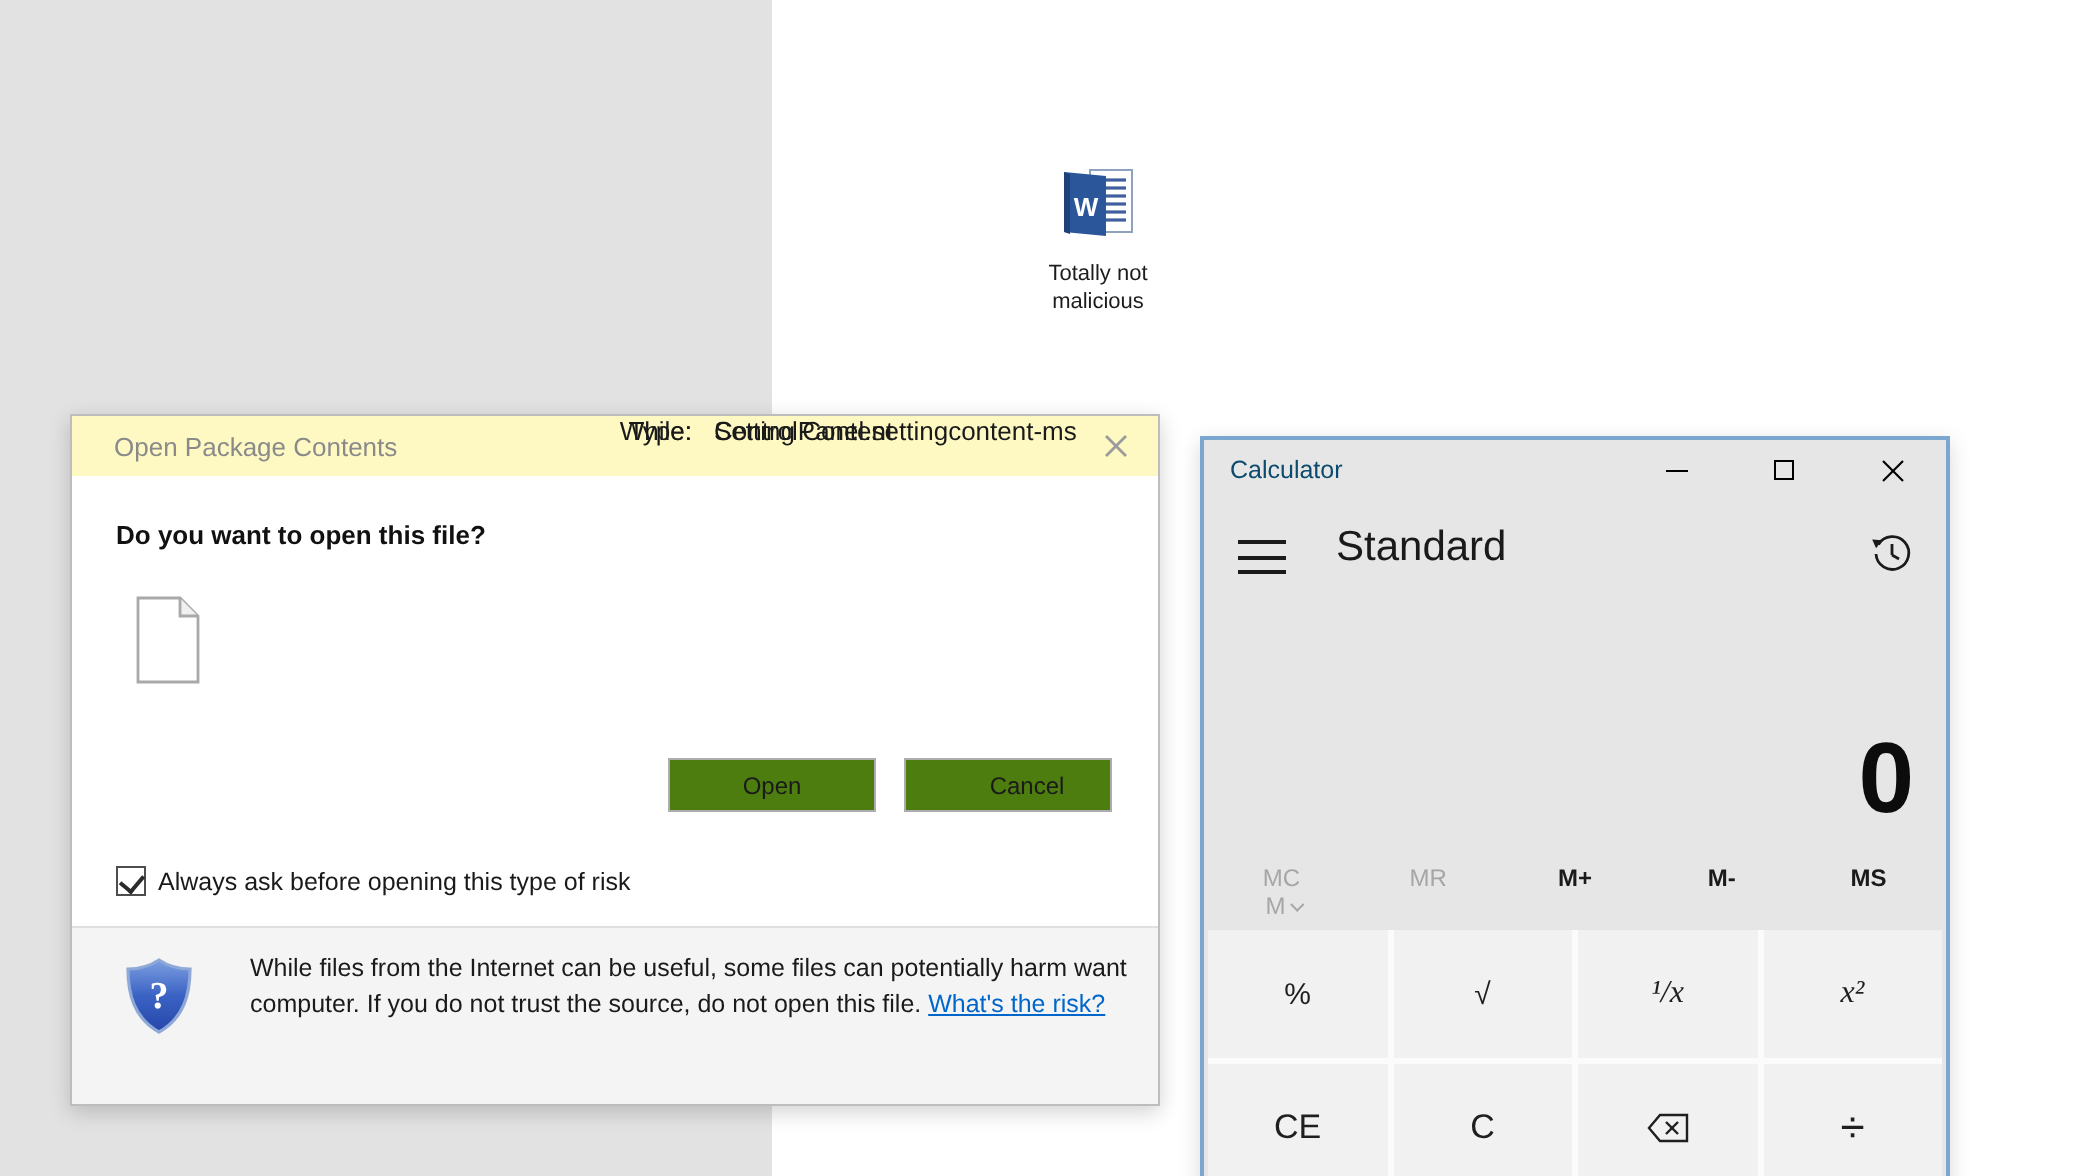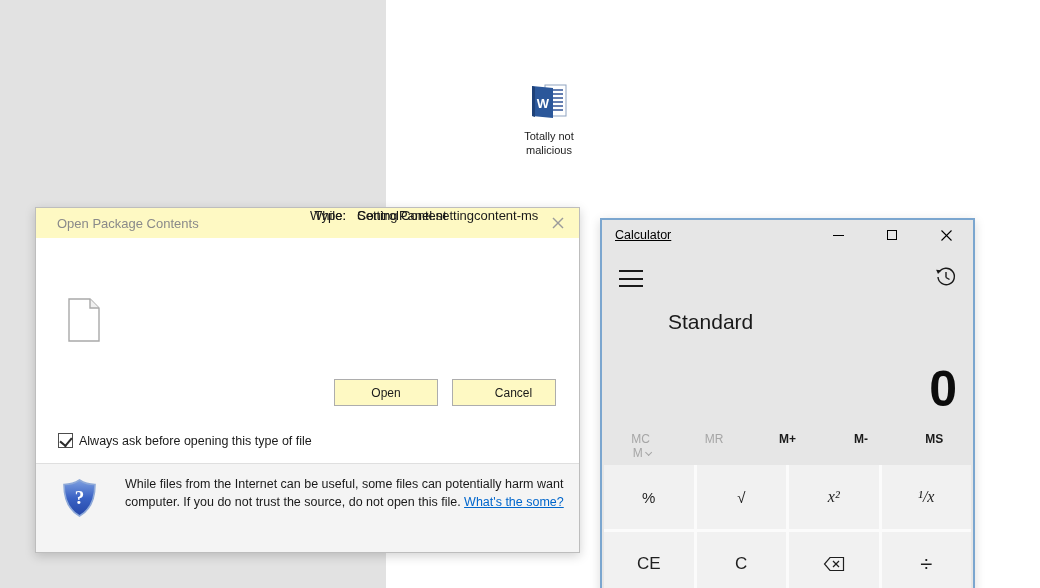--- a/index.html
+++ b/index.html
@@ -18,50 +18,50 @@
             background:#ffffff; border:1px solid #bdbdbd; box-shadow:0 3px 10px rgba(0,0,0,.18); }
   .dlg-titlebar { position:absolute; left:0; top:0; right:0; height:30px; background:#fef9c3; }
   .dlg-title { position:absolute; left:21px; top:8px; font-size:13px; color:#8a8a8a; }
   .dlg-close { position:absolute; right:12px; top:6px; width:18px; height:18px; display:flex;
                align-items:center; justify-content:center; cursor:default; }
   .dlg-heading { position:absolute; left:22px; top:52px; font-size:13px; font-weight:bold; color:#111; }
   .dlg-fileicon { position:absolute; left:30px; top:90px; }
   .frow-label { position:absolute; left:0; width:310px; text-align:right; font-size:13px; color:#1a1a1a; }
   .frow-value { position:absolute; left:321px; font-size:13px; color:#1a1a1a; white-space:nowrap; }
   .row-name { top:99px; } .row-type { top:125px; }
-  .dlg-btn { position:absolute; top:171px; width:104px; height:27px; background:#fef9c3;
+  .dlg-btn { position:absolute; top:171px; width:104px; height:27px; background:#4d7c0f;
              border:1px solid #adadad; font-size:12px; color:#1a1a1a; font-family:"Liberation Sans",sans-serif; }
   .btn-open { left:298px; } .btn-cancel { left:416px;padding-left:19px; }
   .chk-row { position:absolute; left:22px; top:225px; height:16px; }
   .chk-box { position:absolute; left:0; top:0; width:15px; height:15px; background:#fff;
              border:1px solid #4d4d4d; }
   .chk-box::after { content:""; position:absolute; left:3px; top:1px; width:6px; height:9px;
                     border:solid #2b2b2b; border-width:0 2px 2px 0; transform:rotate(40deg); }
   .chk-label { position:absolute; left:21px; top:1px; font-size:12.5px; color:#1a1a1a; white-space:nowrap; }
   .dlg-warning { position:absolute; left:0; right:0; bottom:0; top:255px; background:#f4f4f4;
                  border-top:1px solid #dfdfdf; }
   .shield { position:absolute; left:27px; top:15px; }
   .warn-text { position:absolute; left:89px; top:12px; width:456px; font-size:12.5px;
                line-height:17.5px; color:#1a1a1a; }
   .warn-link { color:#0066cc; text-decoration:underline; }
 
   
   .calc { position:absolute; left:600px; top:218px; width:375px; height:500px;
           background:#e6e6e6; border:2px solid #7ba6cf; box-shadow:0 3px 10px rgba(0,0,0,.15); }
   .calc-titlebar { position:absolute; left:0; top:0; right:0; height:30px; }
-  .calc-title { position:absolute; left:13px; top:8px; font-size:12.5px; color:#000000;text-decoration:underline; }
+  .calc-title { position:absolute; left:13px; top:8px; font-size:12.5px; color:#0c4a6e; }
   .calc-controls { position:absolute; right:0; top:0; height:30px; display:flex; }
   .calc-ctl { width:54px; height:30px; display:flex; align-items:center; justify-content:center; }
   .glyph-min { display:block; width:11px; height:1px; background:#000; }
   .glyph-max { display:block; width:10px; height:10px; border:1px solid #000; }
   .calc-header { position:absolute; left:0; top:36px; right:0; height:44px; }
   .hamburger { position:absolute; left:17px; top:14px; width:24px; height:17px; display:flex;
                flex-direction:column; justify-content:space-between; }
   .hamburger span { display:block; height:2px; background:#1a1a1a; }
-  .calc-mode { position:absolute; left:66px; top:6px; font-size:21px; font-weight:500; color:#1a1a1a;margin-top:48px; }
+  .calc-mode { position:absolute; left:66px; top:6px; font-size:21px; font-weight:500; color:#1a1a1a; }
   .history-btn { position:absolute; right:16px; top:10px; width:22px; height:22px; }
   .calc-display { position:absolute; left:0; right:0; top:108px; height:86px;
                   display:flex; align-items:flex-end; justify-content:flex-end; padding-right:16px; }
   .display-value { font-size:50px; font-weight:700; color:#0c0c0c; line-height:1; }
   .mem-row { position:absolute; left:2px; right:2px; top:212px; height:28px;
              display:grid; grid-template-columns:repeat(5,1fr); }
   .mem-btn { background:transparent; border:none; font-size:12px; font-weight:700; color:#1a1a1a;
              font-family:"Liberation Sans",sans-serif; position:relative; }
   .mem-btn.dim { color:#a6a6a6; font-weight:400; }
   .mem-caret { display:inline-block; width:5px; height:5px; border:solid #a6a6a6;
@@ -103,20 +103,21 @@
   <div class="dlg-titlebar">
     <span class="dlg-title">Open Package Contents</span>
     <div class="dlg-close">
       <svg width="12" height="12" viewBox="0 0 12 12">
         <line x1="1" y1="1" x2="11" y2="11" stroke="#9b9b9b" stroke-width="1.4"></line>
         <line x1="11" y1="1" x2="1" y2="11" stroke="#9b9b9b" stroke-width="1.4"></line>
       </svg>
     </div>
   </div>
 
+  <div class="dlg-heading">Do you want to open this file?</div>
 
   <span class="dlg-fileicon">
     <svg width="36" height="44" viewBox="0 0 36 44">
       <path d="M3 1 L24 1 L33 10 L33 43 L3 43 Z" fill="#ffffff" stroke="#a9a9a9" stroke-width="1.4"></path>
       <path d="M24 1 L24 10 L33 10" fill="#f0f0f0" stroke="#a9a9a9" stroke-width="1.4"></path>
     </svg>
   </span>
 
   <div class="row-name">
     <span class="frow-label">Type:</span>
@@ -125,38 +126,38 @@
   <div class="row-type">
     <span class="frow-label">While:</span>
     <span class="frow-value">Setting Content</span>
   </div>
 
   <button class="dlg-btn btn-open">Open</button>
   <button class="dlg-btn btn-cancel">Cancel</button>
 
   <div class="chk-row">
     <span class="chk-box"></span>
-    <span class="chk-label">Always ask before opening this type of file</span>
+    <span class="chk-label">Always ask before opening this type of risk</span>
   </div>
 
   <div class="dlg-warning">
     <span class="shield">
       <svg width="33" height="38" viewBox="0 0 33 38">
         <defs>
           <linearGradient id="sh" x1="0" y1="0" x2="0" y2="1">
             <stop offset="0" stop-color="#7d9fe0"></stop>
             <stop offset="0.5" stop-color="#3a62c4"></stop>
             <stop offset="1" stop-color="#2547a8"></stop>
           </linearGradient>
         </defs>
         <path d="M16.5 1 C21 4 27 5.5 32 5.5 C32 18 29 30 16.5 37 C4 30 1 18 1 5.5 C6 5.5 12 4 16.5 1 Z" fill="url(#sh)" stroke="#8ea9d8" stroke-width="1.6"></path>
         <text x="16.5" y="25" text-anchor="middle" font-family="Liberation Serif,serif" font-size="19" font-weight="bold" fill="#ffffff">?</text>
       </svg>
     </span>
-    <div class="warn-text"><span>While files from the Internet can be useful, some files can potentially harm want computer. If you do not trust the source, do not open this file. </span><a class="warn-link" href="#">What's the some?</a></div>
+    <div class="warn-text"><span>While files from the Internet can be useful, some files can potentially harm want computer. If you do not trust the source, do not open this file. </span><a class="warn-link" href="#">What's the risk?</a></div>
   </div>
 </div>
 
 <div class="calc">
   <div class="calc-titlebar">
     <span class="calc-title">Calculator</span>
     <div class="calc-controls">
       <div class="calc-ctl">
           <span class="glyph-min"></span>
         </div>
@@ -198,22 +199,22 @@
     <button class="mem-btn dim">MR</button>
     <button class="mem-btn">M+</button>
     <button class="mem-btn">M-</button>
     <button class="mem-btn">MS</button>
     <button class="mem-btn dim"><span>M</span><span class="mem-caret"></span></button>
   </div>
 
   <div class="keypad">
     <button class="key">%</button>
     <button class="key">√</button>
+    <button class="key it">¹/x</button>
     <button class="key it">x²</button>
-    <button class="key it">¹/x</button>
     <button class="key big">CE</button>
     <button class="key big">C</button>
     <button class="key">
       <svg width="22" height="16" viewBox="0 0 22 16" fill="none">
         <path d="M7 1.5 L20.5 1.5 L20.5 14.5 L7 14.5 L1.5 8 Z" stroke="#1f1f1f" stroke-width="1.2"></path>
         <line x1="10" y1="5" x2="16" y2="11" stroke="#1f1f1f" stroke-width="1.2"></line>
         <line x1="16" y1="5" x2="10" y2="11" stroke="#1f1f1f" stroke-width="1.2"></line>
       </svg>
     </button>
     <button class="key op">÷</button>

